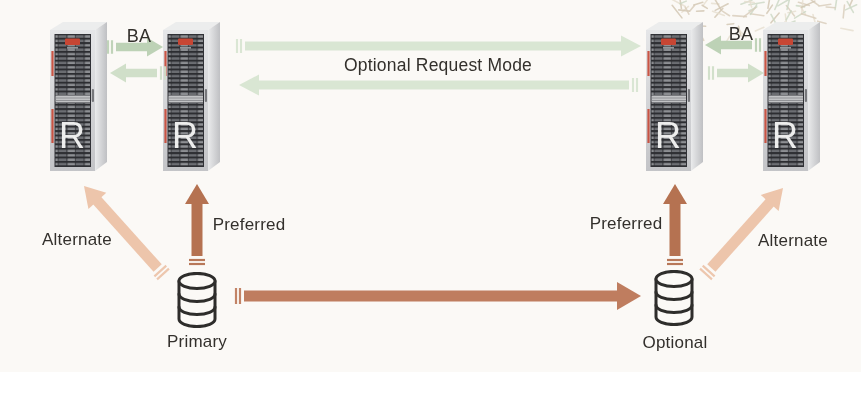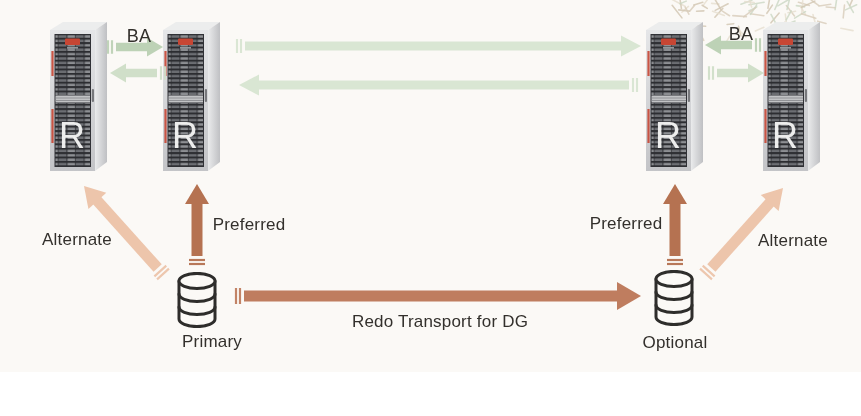--- a/index.html
+++ b/index.html
@@ -249,20 +249,20 @@
       </svg>
   </div>
   <div class="db" style="left:652px;top:270px">
     <svg viewBox="0 0 44 56" width="44" height="56">
         <use href="#dbg"></use>
       </svg>
   </div>
 
   <div class="lbl big" style="left:139px;top:36px">BA</div>
   <div class="lbl big" style="left:741px;top:34px">BA</div>
+  <div class="lbl" style="left:438px;top:65px;font-size:17.5px">Optional Request Mode</div>
   <div class="lbl" style="left:249px;top:225px">Preferred</div>
   <div class="lbl" style="left:626px;top:224px">Preferred</div>
   <div class="lbl" style="left:77px;top:240px">Alternate</div>
   <div class="lbl" style="left:793px;top:241px">Alternate</div>
-  <div class="lbl" style="left:440px;top:322px">Redo Transport for DG</div>
-  <div class="lbl" style="left:212px;top:342px">Primary</div>
+  <div class="lbl" style="left:197px;top:342px">Primary</div>
   <div class="lbl" style="left:675px;top:343px">Optional</div>
 </div>
 
 </body></html>

